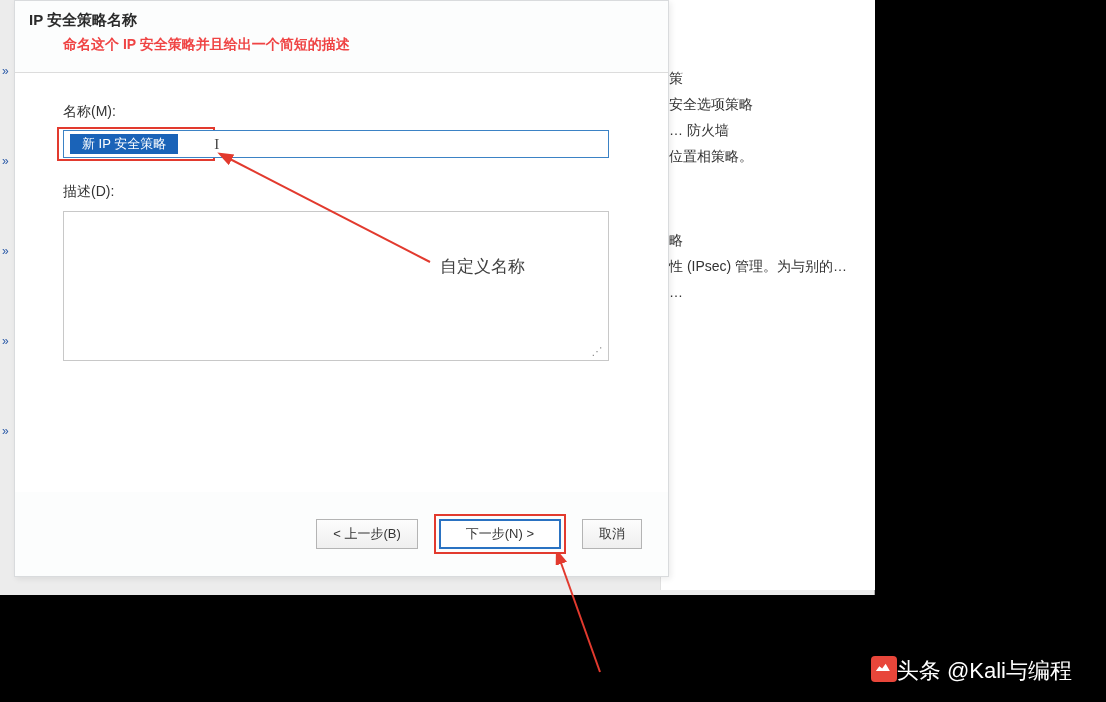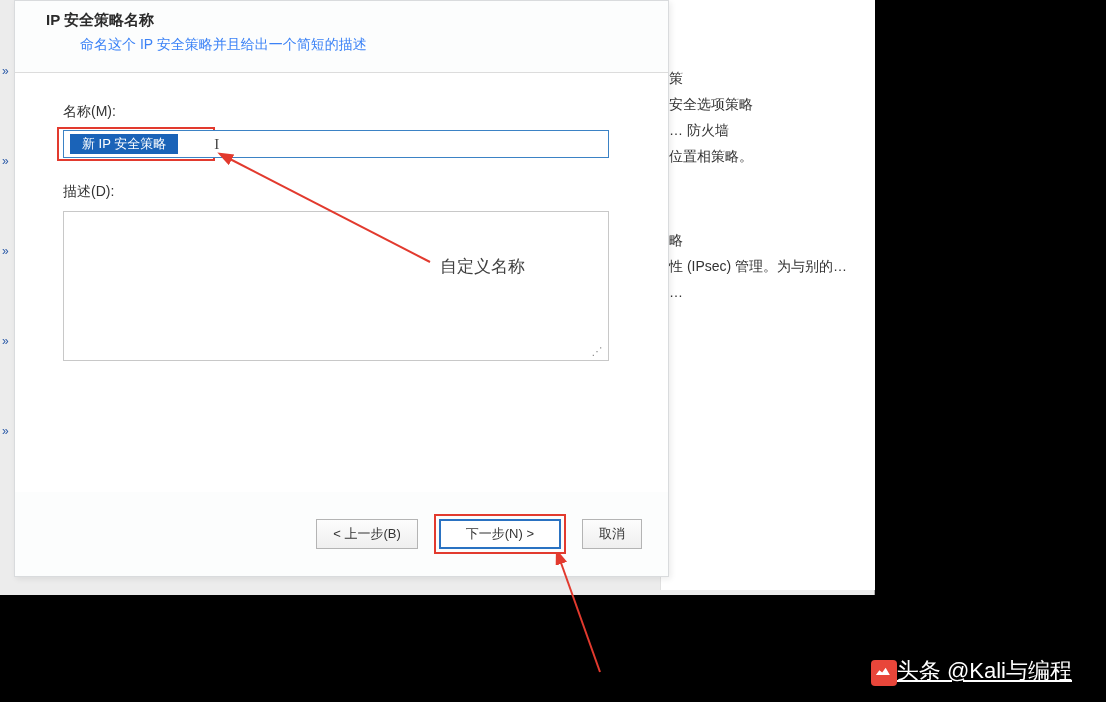--- a/index.html
+++ b/index.html
@@ -41,31 +41,31 @@
       left: 14px;
       top: 0;
       width: 655px;
       height: 577px;
       background: #fcfdfd;
       border: 1px solid #d9dbdd;
       box-shadow: 2px 2px 6px rgba(0,0,0,0.08);
     }
     .dialog-header {
       padding: 10px 14px 4px 14px;
-      margin-left: 17px;
     }
     .dialog-title {
       font-size: 15px;
       font-weight: bold;
       color: #2b2b2b;
     }
     .dialog-subtitle {
       font-size: 14px;
-      color: #3b82f6;
+      color: #ef4444;
       padding: 6px 0 0 34px;
+      font-weight: bold;
     }
     .dialog-body {
       border-top: 1px solid #dcdcdc;
       margin-top: 14px;
       padding: 30px 44px 10px 48px;
       background:#fff;
       height:420px;
     }
     .field-label {
       font-size: 14px;
@@ -176,22 +176,21 @@
       position: absolute;
       pointer-events: none;
     }
     .watermark {
       position: absolute;
       right: 34px;
       bottom: 16px;
       color: #fff;
       font-size: 22px;
       display: flex;
-      align-items: flex-end;
-      text-decoration: underline;
+      align-items: flex-start;
     }
     .watermark-logo {
       width: 26px;
       height: 26px;
       background: #e8463a;
       border-radius: 4px;
       position: relative;
     }
     .watermark-logo::after {
       content: "";

